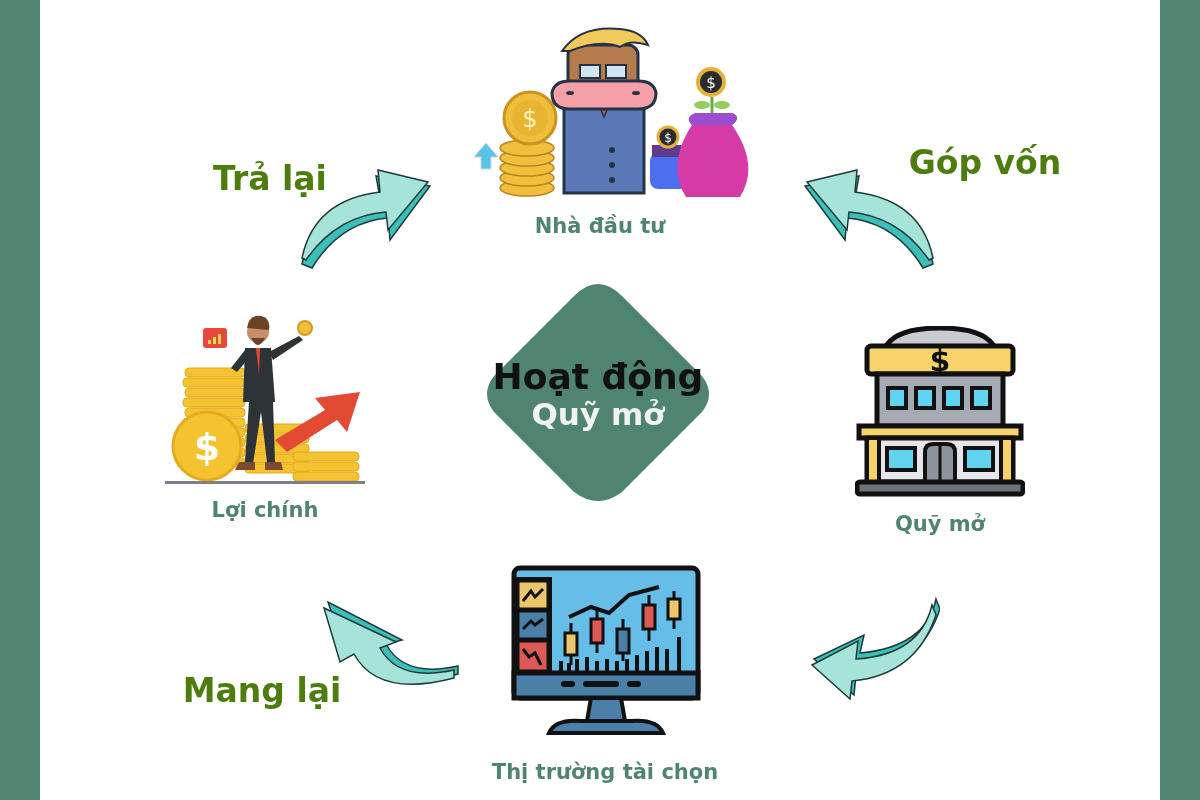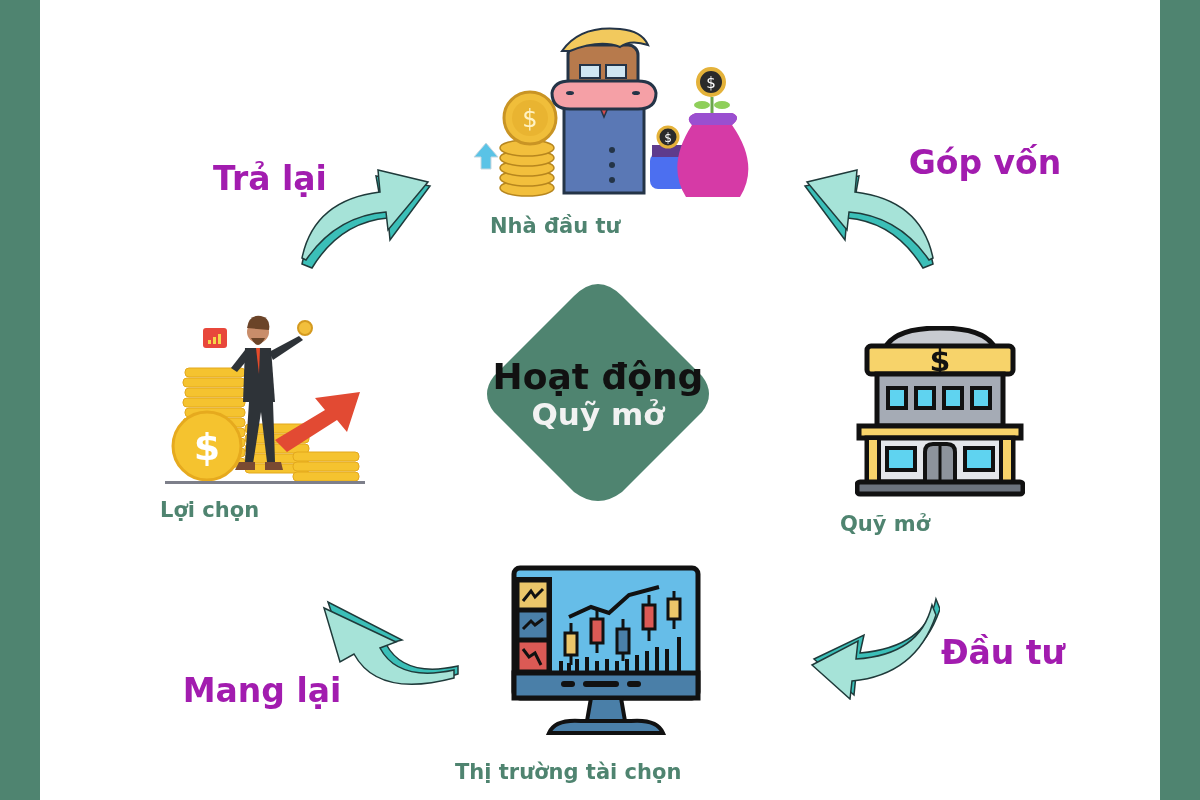--- a/index.html
+++ b/index.html
@@ -1,22 +1,22 @@
 <!DOCTYPE html>
 <html><head>
 <meta charset="utf-8">
 <style>
   html,body{margin:0;padding:0;}
   body{width:1200px;height:800px;position:relative;overflow:hidden;background:#ffffff;font-family:"DejaVu Sans","Liberation Sans",sans-serif;}
   .side{position:absolute;top:0;width:40px;height:800px;background:#4f8470;}
   .side.left{left:0;}
   .side.right{left:1160px;}
   .abs{position:absolute;}
-  .node-label{position:absolute;color:#4f8470;font-weight:bold;font-size:21px;white-space:nowrap;}
-  .flow-label{position:absolute;color:#a21caf;font-weight:bold;font-size:33px;white-space:nowrap;line-height:1.3;text-align:center;}
+  .node-label{position:absolute;color:#4f8470;font-weight:bold;font-size:21px;text-align:center;white-space:nowrap;}
+  .flow-label{position:absolute;color:#4d7c0f;font-weight:bold;font-size:33px;white-space:nowrap;line-height:1.3;text-align:center;}
   .center{position:absolute;left:480px;top:278px;width:236px;height:232px;}
   .center svg{position:absolute;left:0;top:0;}
   .center .t1{position:absolute;left:0;width:236px;top:78px;text-align:center;font-weight:bold;font-size:36px;color:#111;}
   .center .t2{position:absolute;left:0;width:236px;top:118px;text-align:center;font-weight:bold;font-size:31px;color:#f2f2f2;}
 </style>
 </head>
 <body>
 
 <div class="side left"></div>
 <div class="side right"></div>
@@ -185,21 +185,21 @@
     <path d="M80 36 L106 36 L110 90 L78 90 Z" fill="#2e3338"></path>
     <path d="M91 36 L95 36 L94 62 Z" fill="#e64b2a"></path>
     <path d="M104 40 L134 24 L138 28 L108 48 Z" fill="#2e3338"></path>
     <path d="M80 38 L66 56 L72 60 L84 46 Z" fill="#2e3338"></path>
     <path d="M84 90 L80 150 L88 152 L96 100 L102 150 L110 150 L108 90 Z" fill="#2e3338"></path>
     <path d="M74 150 L90 150 L90 158 L70 158 Z" fill="#7a4a32"></path>
     <path d="M100 150 L116 150 L118 158 L100 158 Z" fill="#7a4a32"></path>
     <rect x="0" y="169" width="200" height="3" fill="#7d7f8a"></rect>
   </svg>
 </div>
-<div class="node-label" style="left:160px;top:498px;width:210px;">Lợi chọn</div>
+<div class="node-label" style="left:160px;top:498px;width:210px;">Lợi chính</div>
 
 <div class="abs" style="left:300px;top:160px;width:135px;height:110px;">
   <svg width="135" height="110" viewBox="0 0 135 110">
     <path d="M2 104 Q14 46 80 38 L76 16 L130 26 L90 80 L88 58 Q40 62 12 108 Z" fill="#3bbfb8" stroke="#1f3a3a" stroke-width="1.5"></path>
     <path d="M2 98 Q14 40 80 32 L78 10 L128 22 L88 70 L86 52 Q36 56 6 100 Z" fill="#a6e3d8" stroke="#1f3a3a" stroke-width="1.5"></path>
   </svg>
 </div>
 
 <div class="abs" style="left:800px;top:160px;width:135px;height:110px;">
   <svg width="135" height="110" viewBox="0 0 135 110">
@@ -218,15 +218,14 @@
 <div class="abs" style="left:318px;top:598px;width:142px;height:100px;">
   <svg width="142" height="100" viewBox="0 0 142 100">
     <path d="M140 68 Q86 80 68 46 L84 42 L10 4 L28 58 L42 50 Q66 100 140 76 Z" fill="#3bbfb8" stroke="#1f3a3a" stroke-width="1.5"></path>
     <path d="M136 72 Q80 84 62 50 L78 44 L6 10 L22 64 L36 56 Q60 100 136 80 Z" fill="#a6e3d8" stroke="#1f3a3a" stroke-width="1.5"></path>
   </svg>
 </div>
 
 <div class="flow-label" style="left:200px;top:158px;width:140px;">Trả lại</div>
 <div class="flow-label" style="left:895px;top:142px;width:180px;">Góp vốn</div>
 <div class="flow-label" style="left:918px;top:632px;width:170px;">
-  <div>Đầu tư</div>
 </div>
 <div class="flow-label" style="left:177px;top:670px;width:170px;">Mang lại</div>
 
 </body></html>

